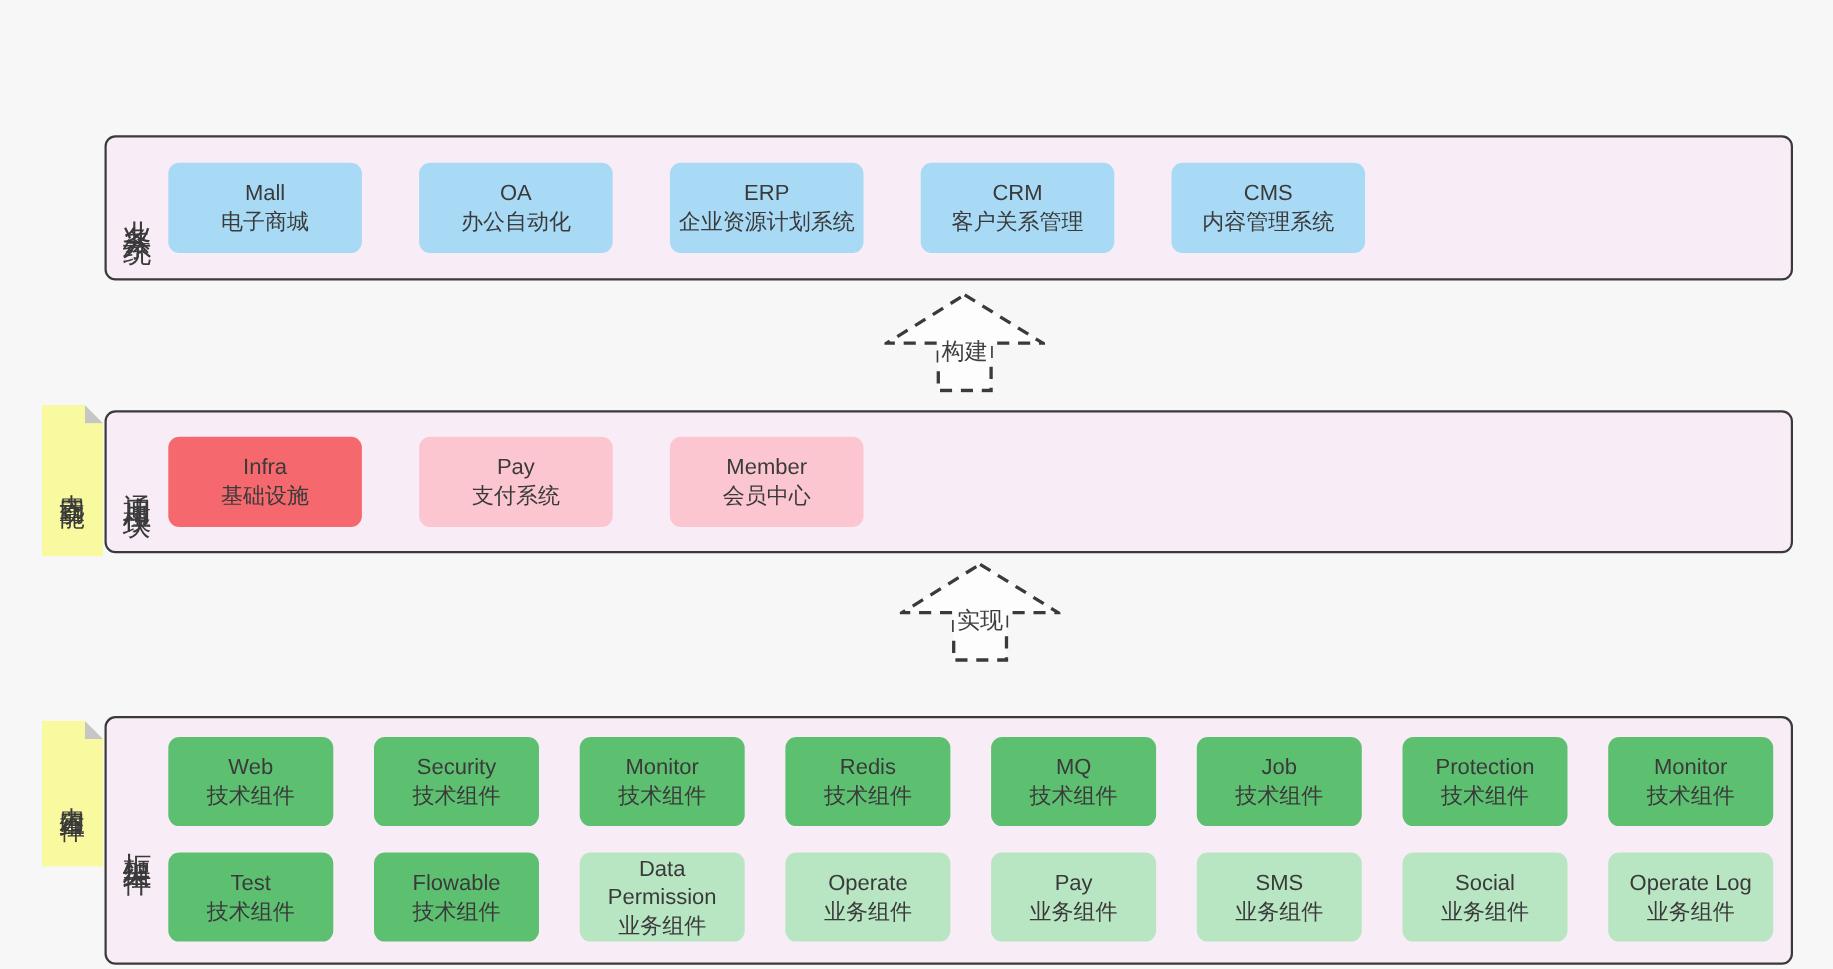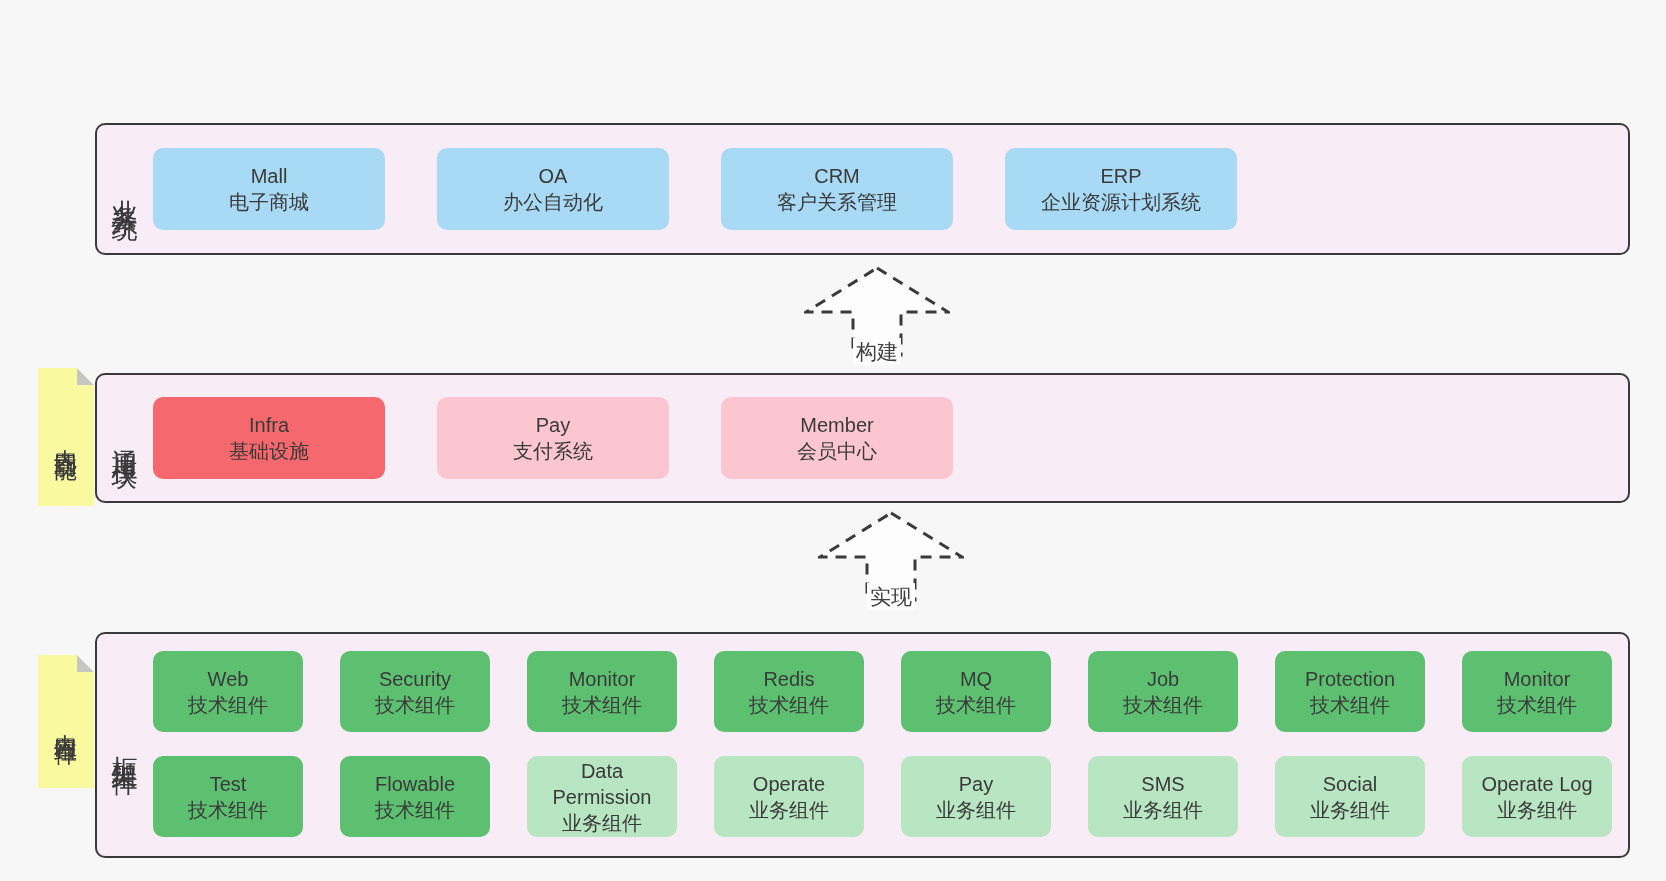--- a/index.html
+++ b/index.html
@@ -9,21 +9,21 @@
     font-family:"Liberation Sans","DejaVu Sans",sans-serif;
     color:#3a3a3a;
   }
   .band{
     position:absolute;left:95px;width:1535px;
     background:#f8edf7;border:2px solid #3a3a3a;border-radius:10px;
     box-sizing:border-box;
   }
   #band-business{top:123px;height:132px;}
   #band-modules{top:373px;height:130px;}
-  #band-components{top:632px;height:226px;}
+  #band-components{top:651px;height:226px;}
 
   .vlabel{
     position:absolute;left:13px;top:50%;transform:translateY(-50%);
     writing-mode:vertical-rl;text-orientation:upright;
     font-size:26px;letter-spacing:5px;line-height:30px;color:#3a3a3a;
     white-space:nowrap;
   }
 
   .box-row{
     position:absolute;left:56px;top:50%;transform:translateY(-50%);
@@ -34,21 +34,21 @@
     display:flex;flex-direction:column;gap:24px;
   }
   .row8{display:flex;gap:37px;}
 
   .box{
     border-radius:10px;
     display:flex;flex-direction:column;align-items:center;justify-content:center;
     text-align:center;box-sizing:border-box;padding:2px 6px;
   }
   .box .name,.box .desc{font-size:20px;line-height:26px;}
-  .wide{width:232px;height:82px;}
+  .wide{width:176px;height:82px;}
   .small{width:150px;height:81px;}
   .blue{background:#a8daf5;}
   .red{background:#f5696e;}
   .pink{background:#fbc6d0;}
   .green-dark{background:#5dc071;}
   .green-light{background:#b8e5c2;}
 
   .sticky{
     position:absolute;background:#f9f9a0;
     clip-path:polygon(0 0, calc(100% - 17px) 0, 100% 17px, 100% 100%, 0 100%);
@@ -66,44 +66,48 @@
     white-space:nowrap;
   }
 
   .arrow{position:absolute;width:146px;height:91px;}
   #arrow-build{left:804px;top:266px;}
   #arrow-implement{left:818px;top:511px;}
   .arrow svg{display:block;}
   .arrow .alabel{
     position:absolute;left:50%;top:40px;transform:translateX(-50%);
     background:#fdfdfd;font-size:21px;line-height:27px;padding:0 3px;
-    white-space:nowrap;color:#3f3f3f;margin-top:32px;
+    white-space:nowrap;color:#3f3f3f;
   }
 </style>
 </head>
 <body>
 
 <div class="band" id="band-business">
   <div class="vlabel">业务系统</div>
   <div class="box-row">
     <div class="box wide blue">
       <span class="name">Mall</span>
       <span class="desc">电子商城</span>
     </div>
     <div class="box wide blue">
       <span class="name">OA</span>
       <span class="desc">办公自动化</span>
     </div>
     <div class="box wide blue">
+      <span class="name">ERP</span>
+      <span class="desc">企业资源计划系统</span>
+    </div>
+    <div class="box wide blue">
       <span class="name">CRM</span>
       <span class="desc">客户关系管理</span>
     </div>
     <div class="box wide blue">
-      <span class="name">ERP</span>
-      <span class="desc">企业资源计划系统</span>
+      <span class="name">CMS</span>
+      <span class="desc">内容管理系统</span>
     </div>
   </div>
 </div>
 
 <div class="arrow" id="arrow-build">
   <svg width="146" height="91" viewBox="0 0 146 91">
     <polygon points="73,2 144,46 97,46 97,89 49,89 49,46 2,46" fill="#fdfdfd" stroke="#3a3a3a" stroke-width="3" stroke-dasharray="11,8"></polygon>
   </svg>
   <div class="alabel">构建</div>
 </div>

